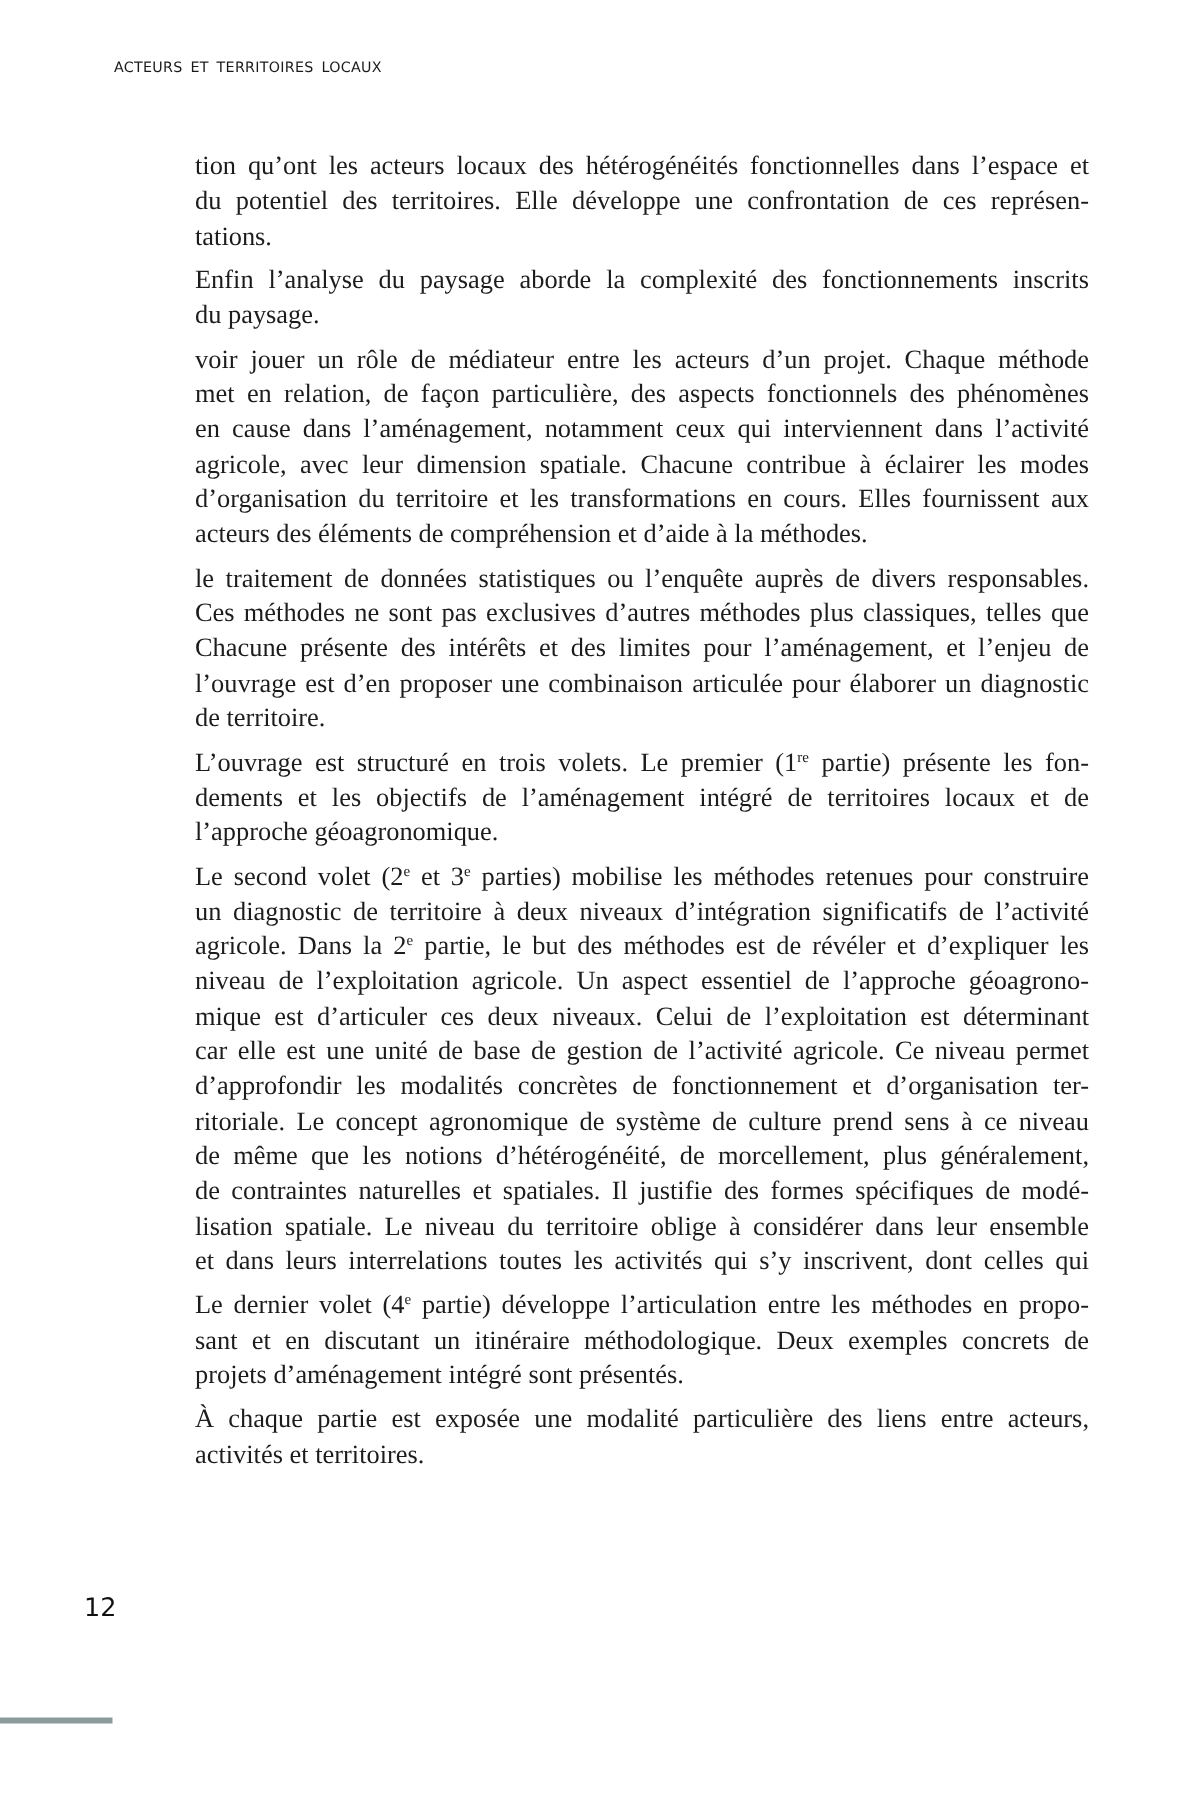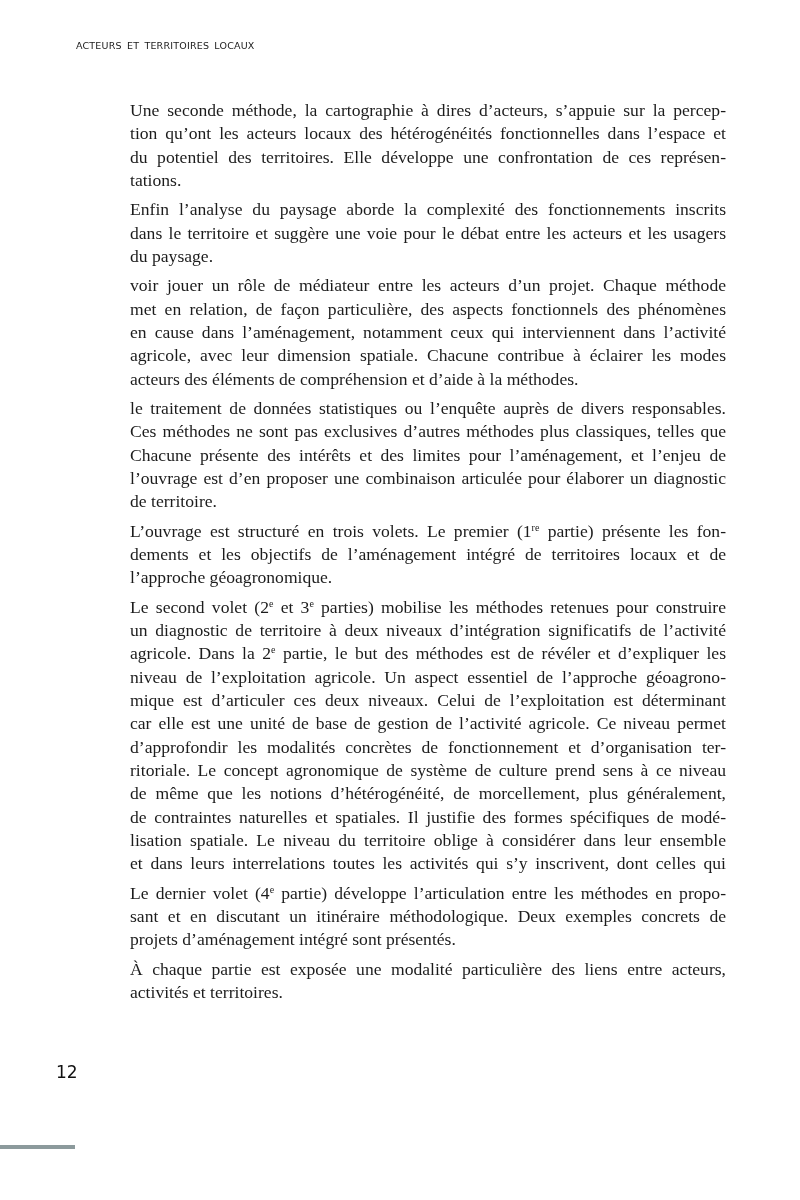--- a/index.html
+++ b/index.html
@@ -28,35 +28,34 @@
       background: #8c9a9c;
     }
   </style>
 </head>
 <body>
 
 <div class="running-head">ACTEURS ET TERRITOIRES LOCAUX</div>
 
 <div class="body-text" id="body-text">
     <div class="para">
-      <span class="line">Une seconde méthode, la cartographie à dires d’acteurs, s’appuie sur la percep-</span>
       <span class="line">tion qu’ont les acteurs locaux des hétérogénéités fonctionnelles dans l’espace et</span>
       <span class="line">du potentiel des territoires. Elle développe une confrontation de ces représen-</span>
       <span class="line last">tations.</span>
     </div>
     <div class="para">
       <span class="line">Enfin l’analyse du paysage aborde la complexité des fonctionnements inscrits</span>
-      <span class="line">dans le territoire et suggère une voie pour le débat entre les acteurs et les usagers</span>
       <span class="line last">du paysage.</span>
     </div>
     <div class="para">
       <span class="line">voir jouer un rôle de médiateur entre les acteurs d’un projet. Chaque méthode</span>
       <span class="line">met en relation, de façon particulière, des aspects fonctionnels des phénomènes</span>
       <span class="line">en cause dans l’aménagement, notamment ceux qui interviennent dans l’activité</span>
       <span class="line">agricole, avec leur dimension spatiale. Chacune contribue à éclairer les modes</span>
+      <span class="line">d’organisation du territoire et les transformations en cours. Elles fournissent aux</span>
       <span class="line last">acteurs des éléments de compréhension et d’aide à la méthodes.</span>
     </div>
     <div class="para">
       <span class="line">le traitement de données statistiques ou l’enquête auprès de divers responsables.</span>
       <span class="line">Ces méthodes ne sont pas exclusives d’autres méthodes plus classiques, telles que</span>
       <span class="line">Chacune présente des intérêts et des limites pour l’aménagement, et l’enjeu de</span>
       <span class="line">l’ouvrage est d’en proposer une combinaison articulée pour élaborer un diagnostic</span>
       <span class="line last">de territoire.</span>
     </div>
     <div class="para">

